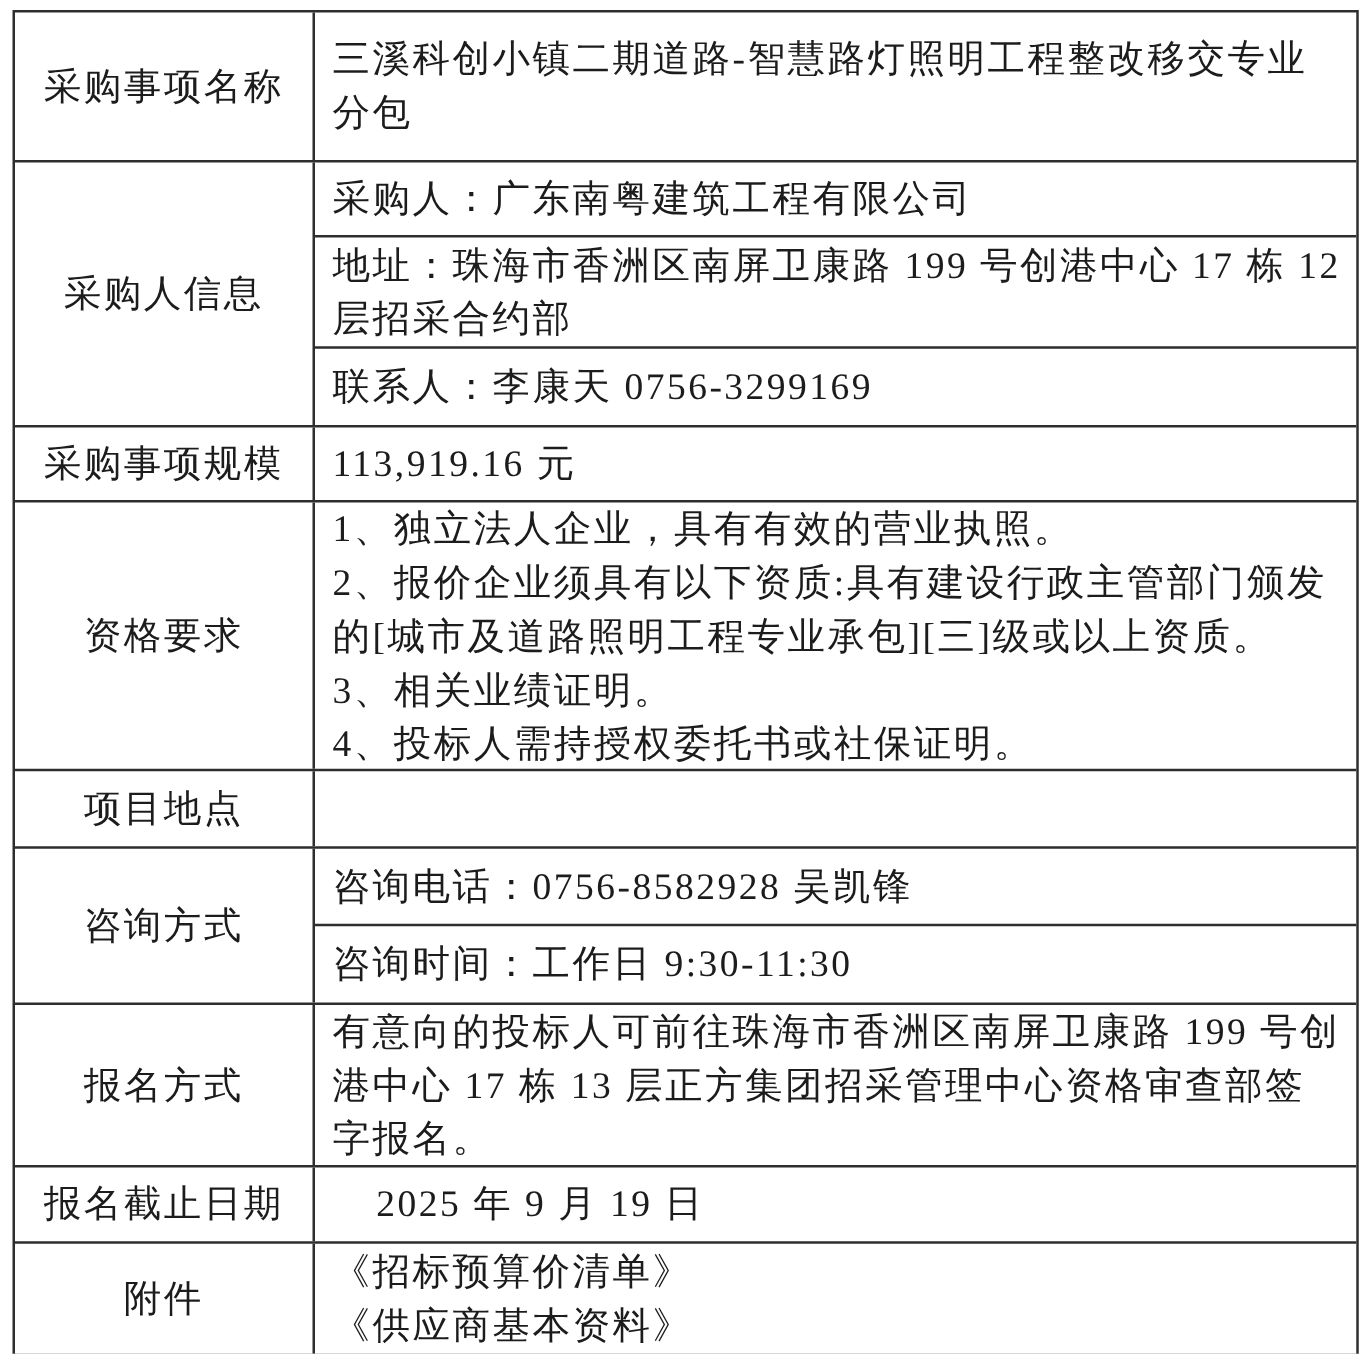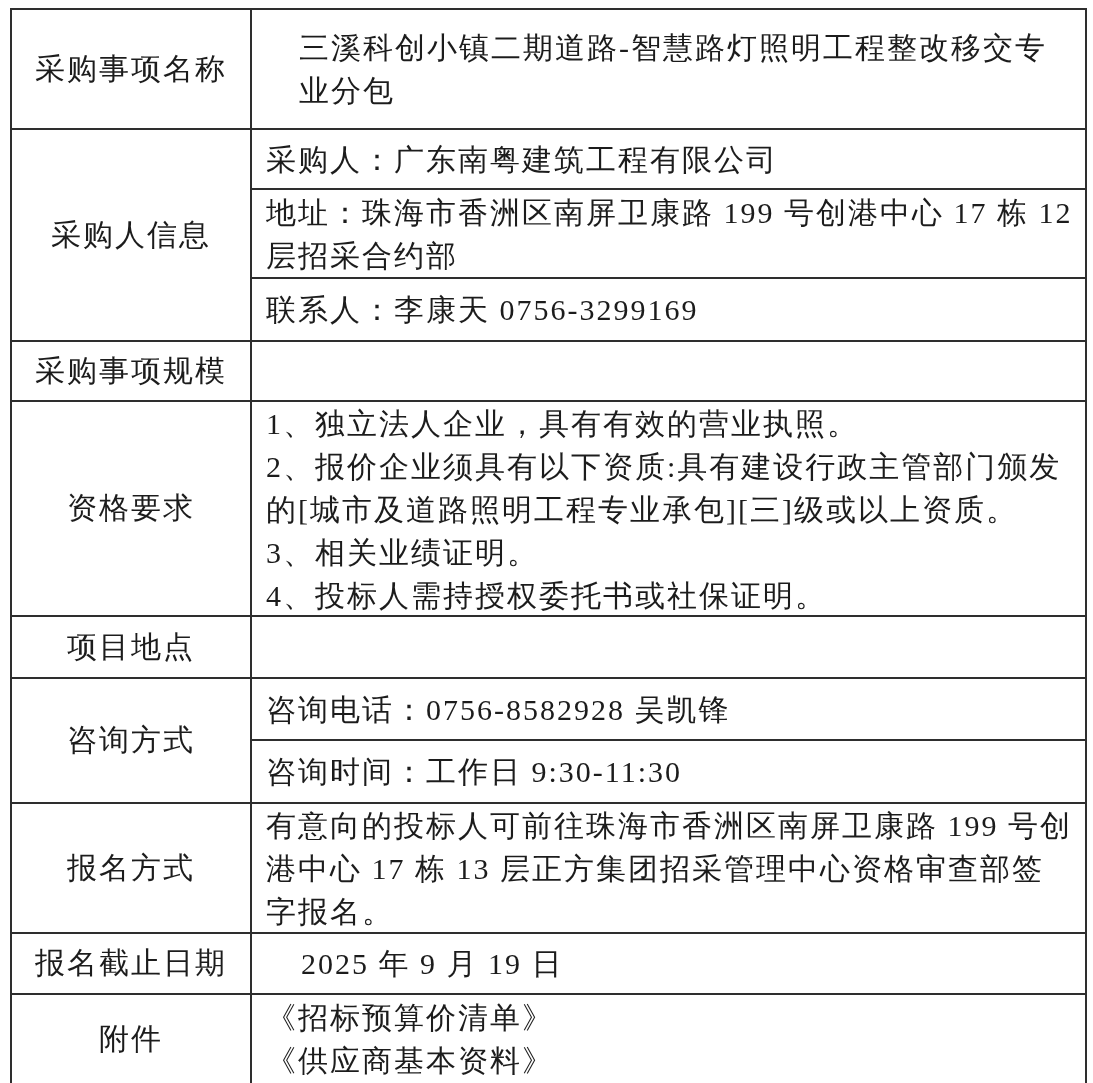--- a/index.html
+++ b/index.html
@@ -56,21 +56,21 @@
     border-bottom: 2px solid #2e2e2e;
     display: flex;
     flex-direction: column;
     justify-content: center;
     padding: 0 10px 0 14px;
     line-height: 43px;
   }
   .subcell:last-child { border-bottom: none; }
   .line { line-height: 43px; }
   
-  .h-r0 { height: 120px; gap: 33px; }
+  .h-r0 { height: 120px; }
   .h-r1a { height: 60px; }
   .h-r1b { height: 89px; justify-content: flex-end; }
   .h-r1c { height: 61px; }
   .h-r2 { height: 60px; }
   .h-r3 { height: 215px; }
   .h-r4 { height: 62px; }
   .h-r5a { height: 62px; }
   .h-r5b { height: 61px; }
   .h-r6 { height: 130px; }
   .h-r7 { height: 61px; gap: 35px; }
@@ -101,20 +101,25 @@
           <div class="line">地址：珠海市香洲区南屏卫康路 199 号创港中心 17 栋 12 层招采合约部</div>
         </div>
         <div class="subcell h-r1c">
           <div class="line">联系人：李康天 0756-3299169</div>
         </div>
       </div>
     </div>
 
     <div class="row h-r2">
       <div class="label-cell">采购事项规模</div>
+      <div class="content-col">
+        <div class="subcell" style="flex:1">
+          <div class="line">113,919.16 元</div>
+        </div>
+      </div>
     </div>
 
     <div class="row h-r3">
       <div class="label-cell">资格要求</div>
       <div class="content-col">
         <div class="subcell" style="flex:1">
           <div class="line">1、独立法人企业，具有有效的营业执照。</div>
           <div class="line">2、报价企业须具有以下资质:具有建设行政主管部门颁发的[城市及道路照明工程专业承包][三]级或以上资质。</div>
           <div class="line">3、相关业绩证明。</div>
           <div class="line">4、投标人需持授权委托书或社保证明。</div>

